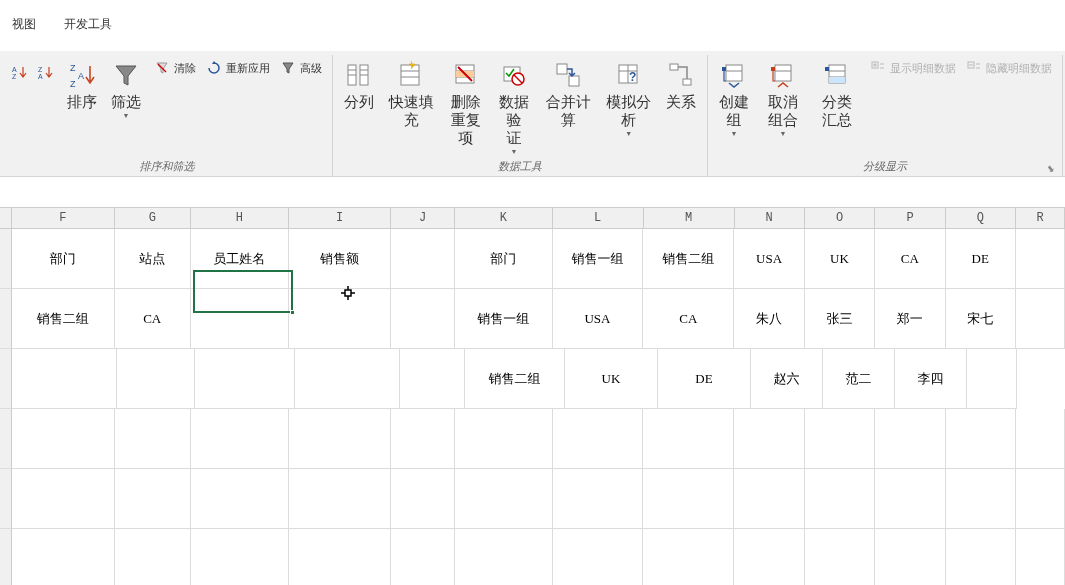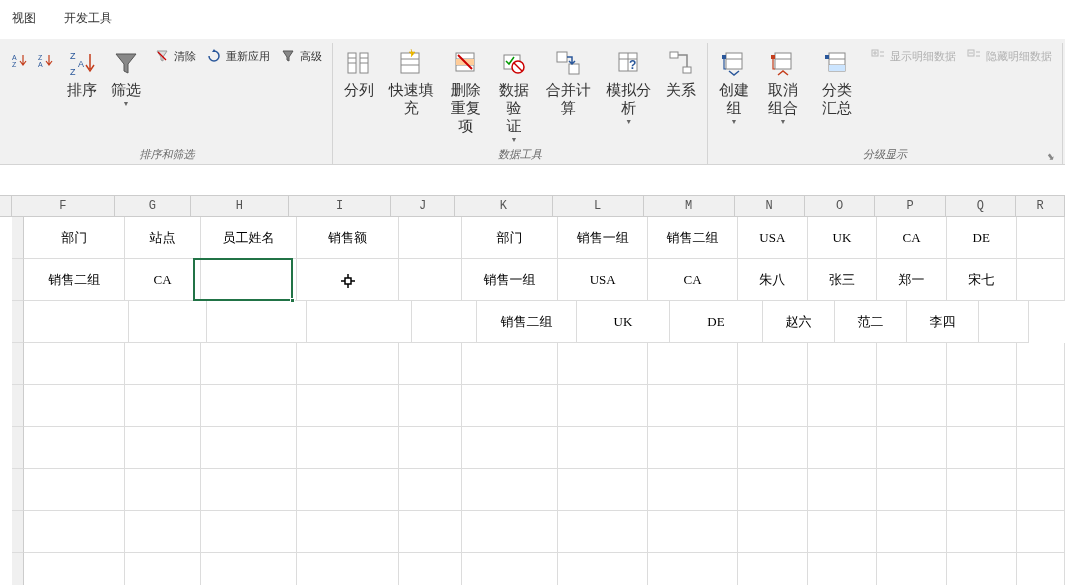--- a/index.html
+++ b/index.html
@@ -16,21 +16,21 @@
       height: 585px;
     }
     .tab-strip {
       display: flex;
       gap: 20px;
       padding: 0 8px 2px;
       font-size: 12px;
       color: #333;
     }
     .tab-strip span {
-      padding: 10px 4px;
+      padding: 16px 4px;
     }
     .ribbon {
       background: #f1f1f1;
       border-bottom: 1px solid #d4d4d4;
       padding: 4px 2px 0 2px;
     }
     .ribbon-row {
       display: flex;
       align-items: stretch;
     }
@@ -152,22 +152,21 @@
       padding: 2px 0;
       height: 20px;
       line-height: 16px;
       font-family: "Consolas", "Courier New", monospace;
     }
     .grid-body {
       position: relative;
     }
     .grid-row {
       display: flex;
-      height: 42px;
-      margin-left: 12px;
+      height: 60px;
     }
     .grid-row .row-gutter {
       border-bottom: 1px solid #dcdcdc;
     }
     .cell {
       border-right: 1px solid #dcdcdc;
       border-bottom: 1px solid #dcdcdc;
       display: flex;
       align-items: center;
       justify-content: center;

